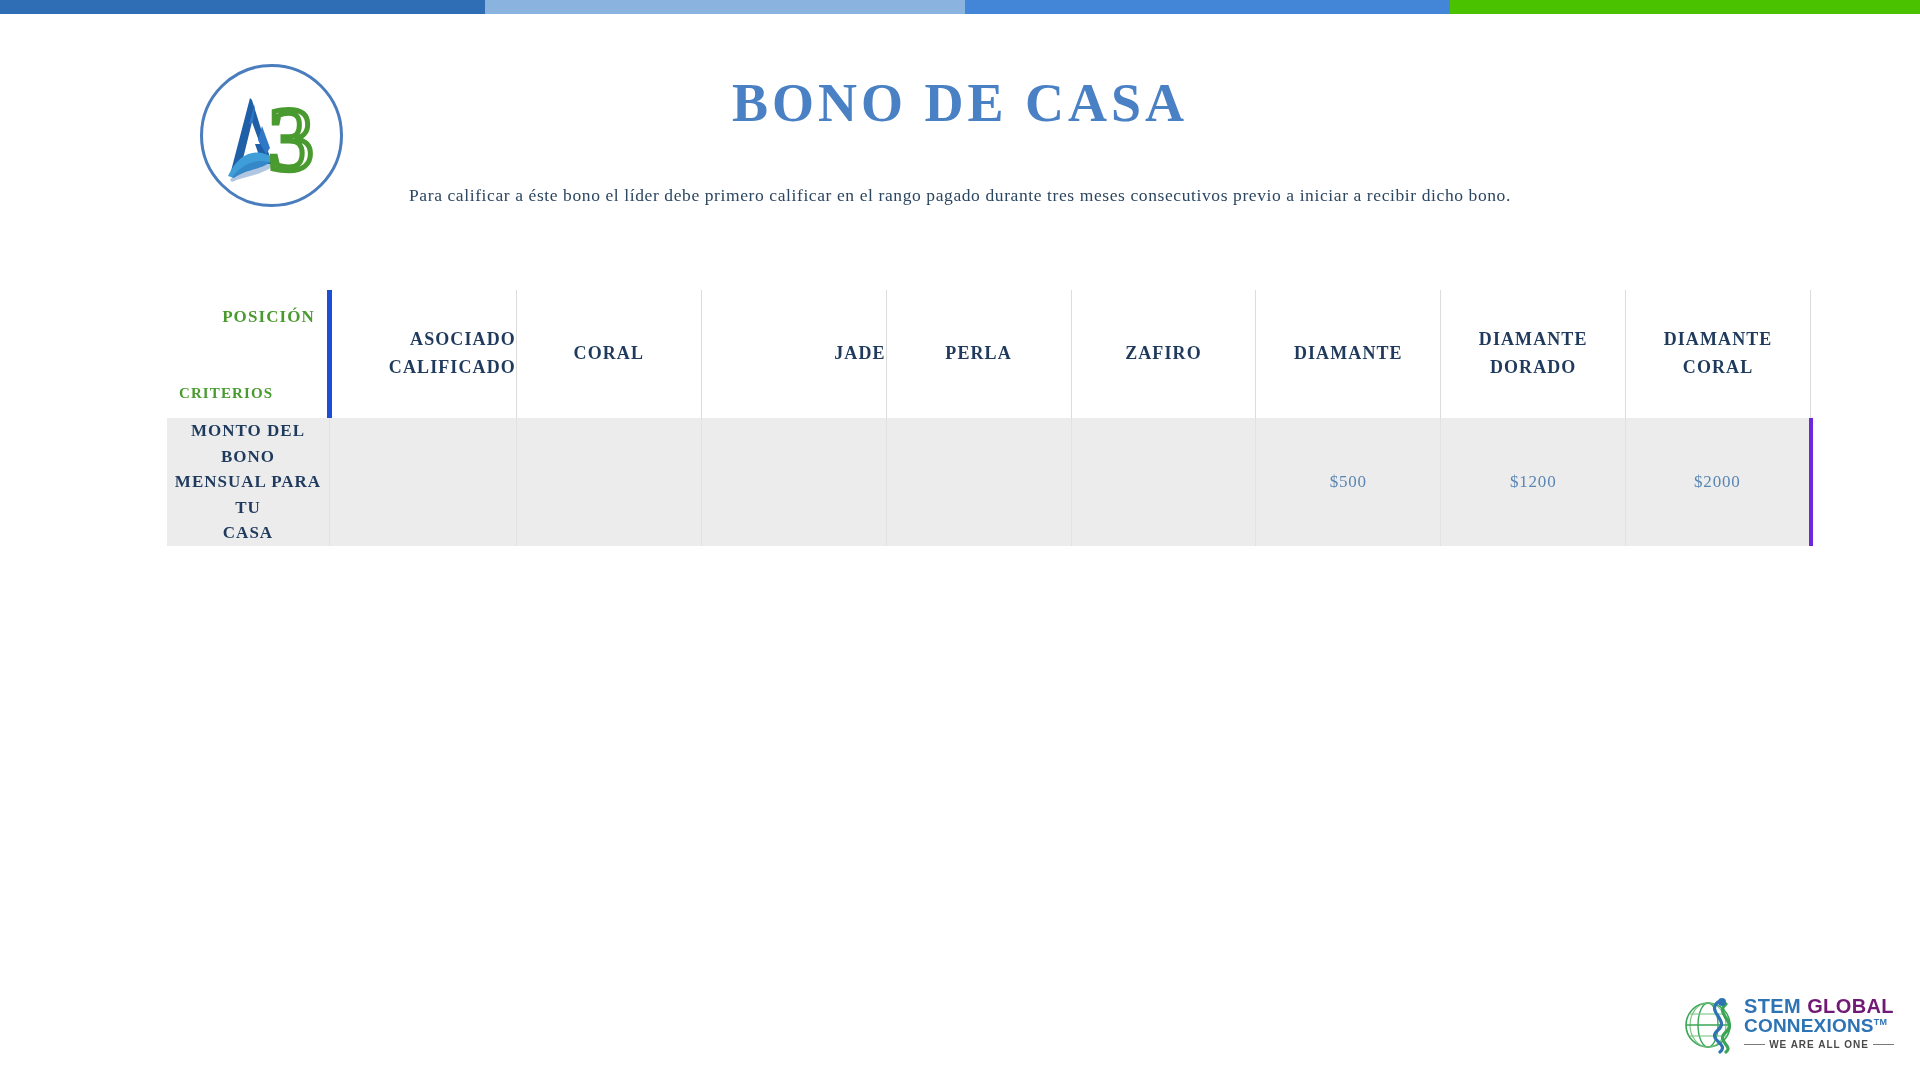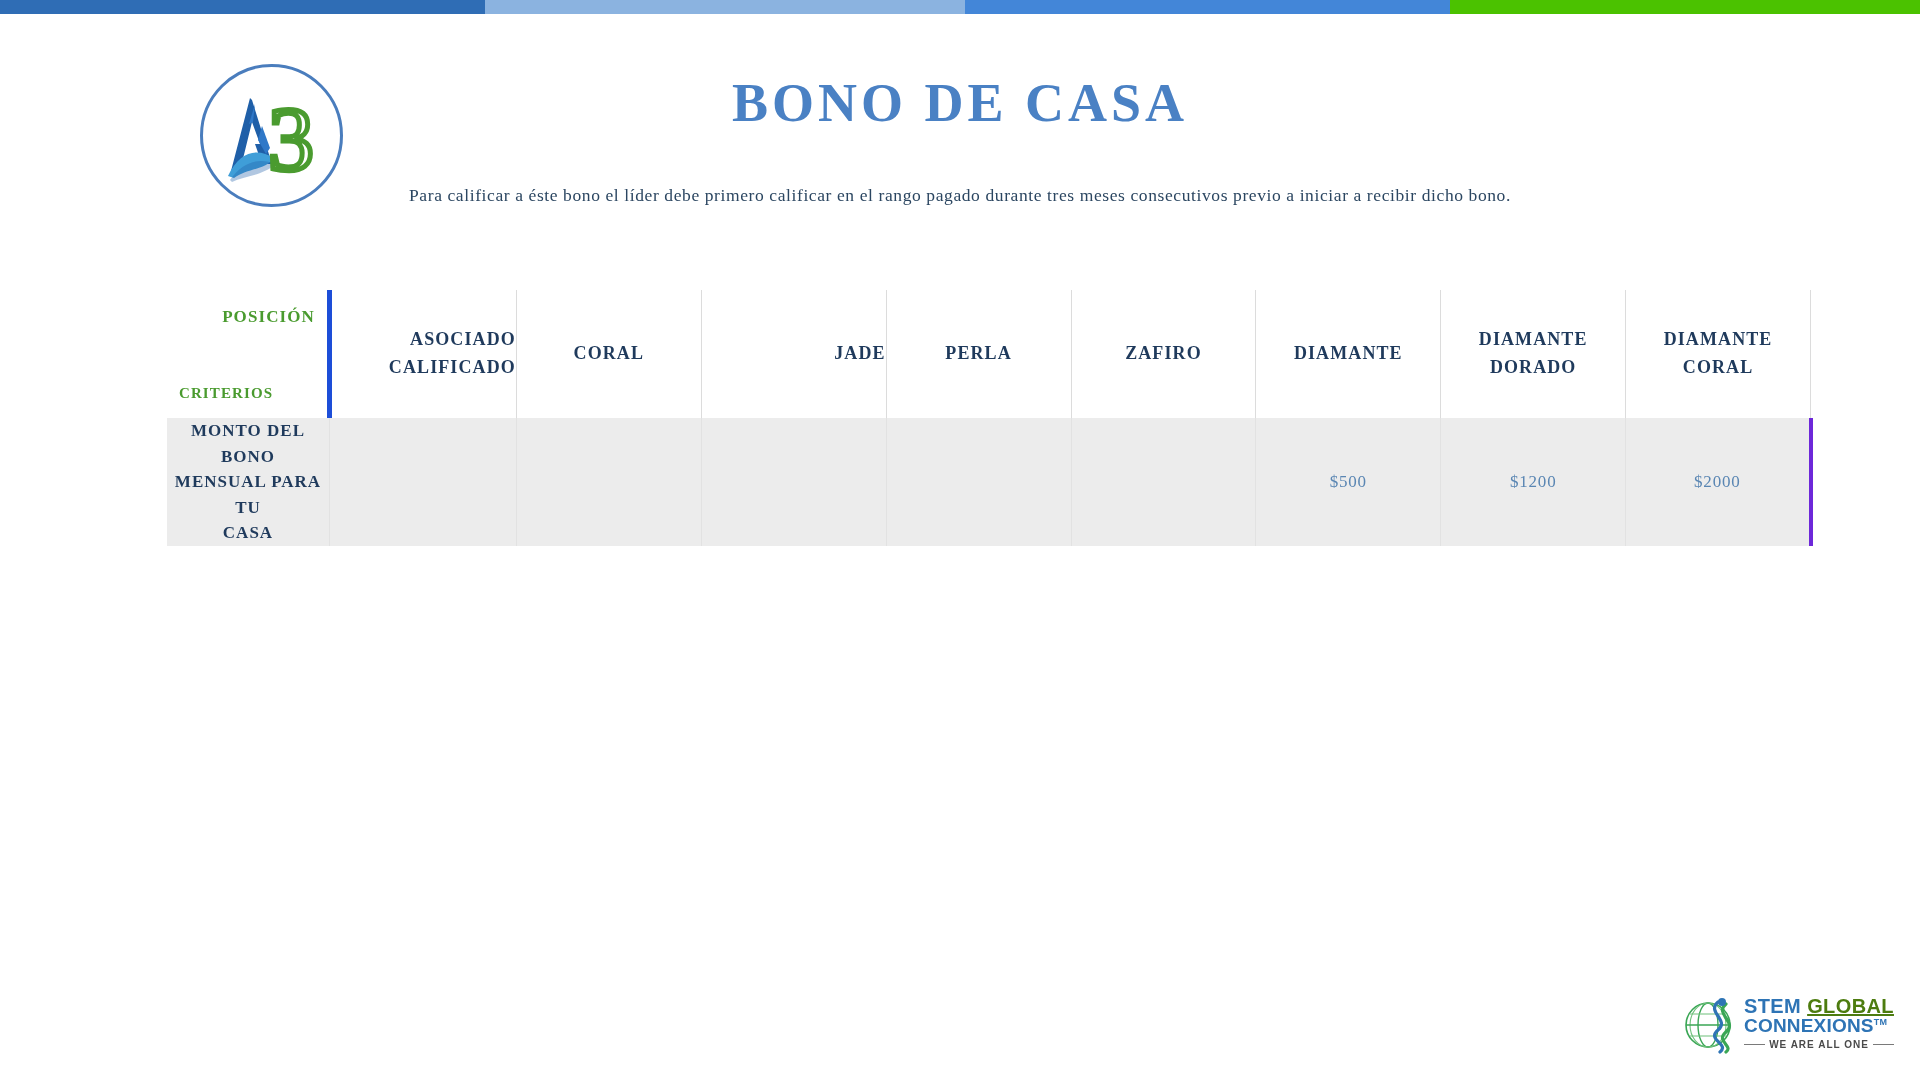--- a/index.html
+++ b/index.html
@@ -175,21 +175,21 @@
     font-family: "Liberation Sans", "DejaVu Sans", sans-serif;
   }
   .fl-line1 {
     font-size: 20px;
     font-weight: bold;
     letter-spacing: 0.4px;
     line-height: 1.0;
     white-space: nowrap;
   }
   .fl-stem { color: #2e74b5; }
-  .fl-glob { color: #4d7c0f; text-decoration: underline; }
+  .fl-glob { color: #701a75; }
   .fl-line2 {
     font-size: 19px;
     font-weight: bold;
     color: #2e74b5;
     letter-spacing: 0.2px;
     line-height: 1.05;
     white-space: nowrap;
   }
   .fl-tm { font-size: 9px; vertical-align: super; color: #2e74b5; }
   .fl-line3 {

